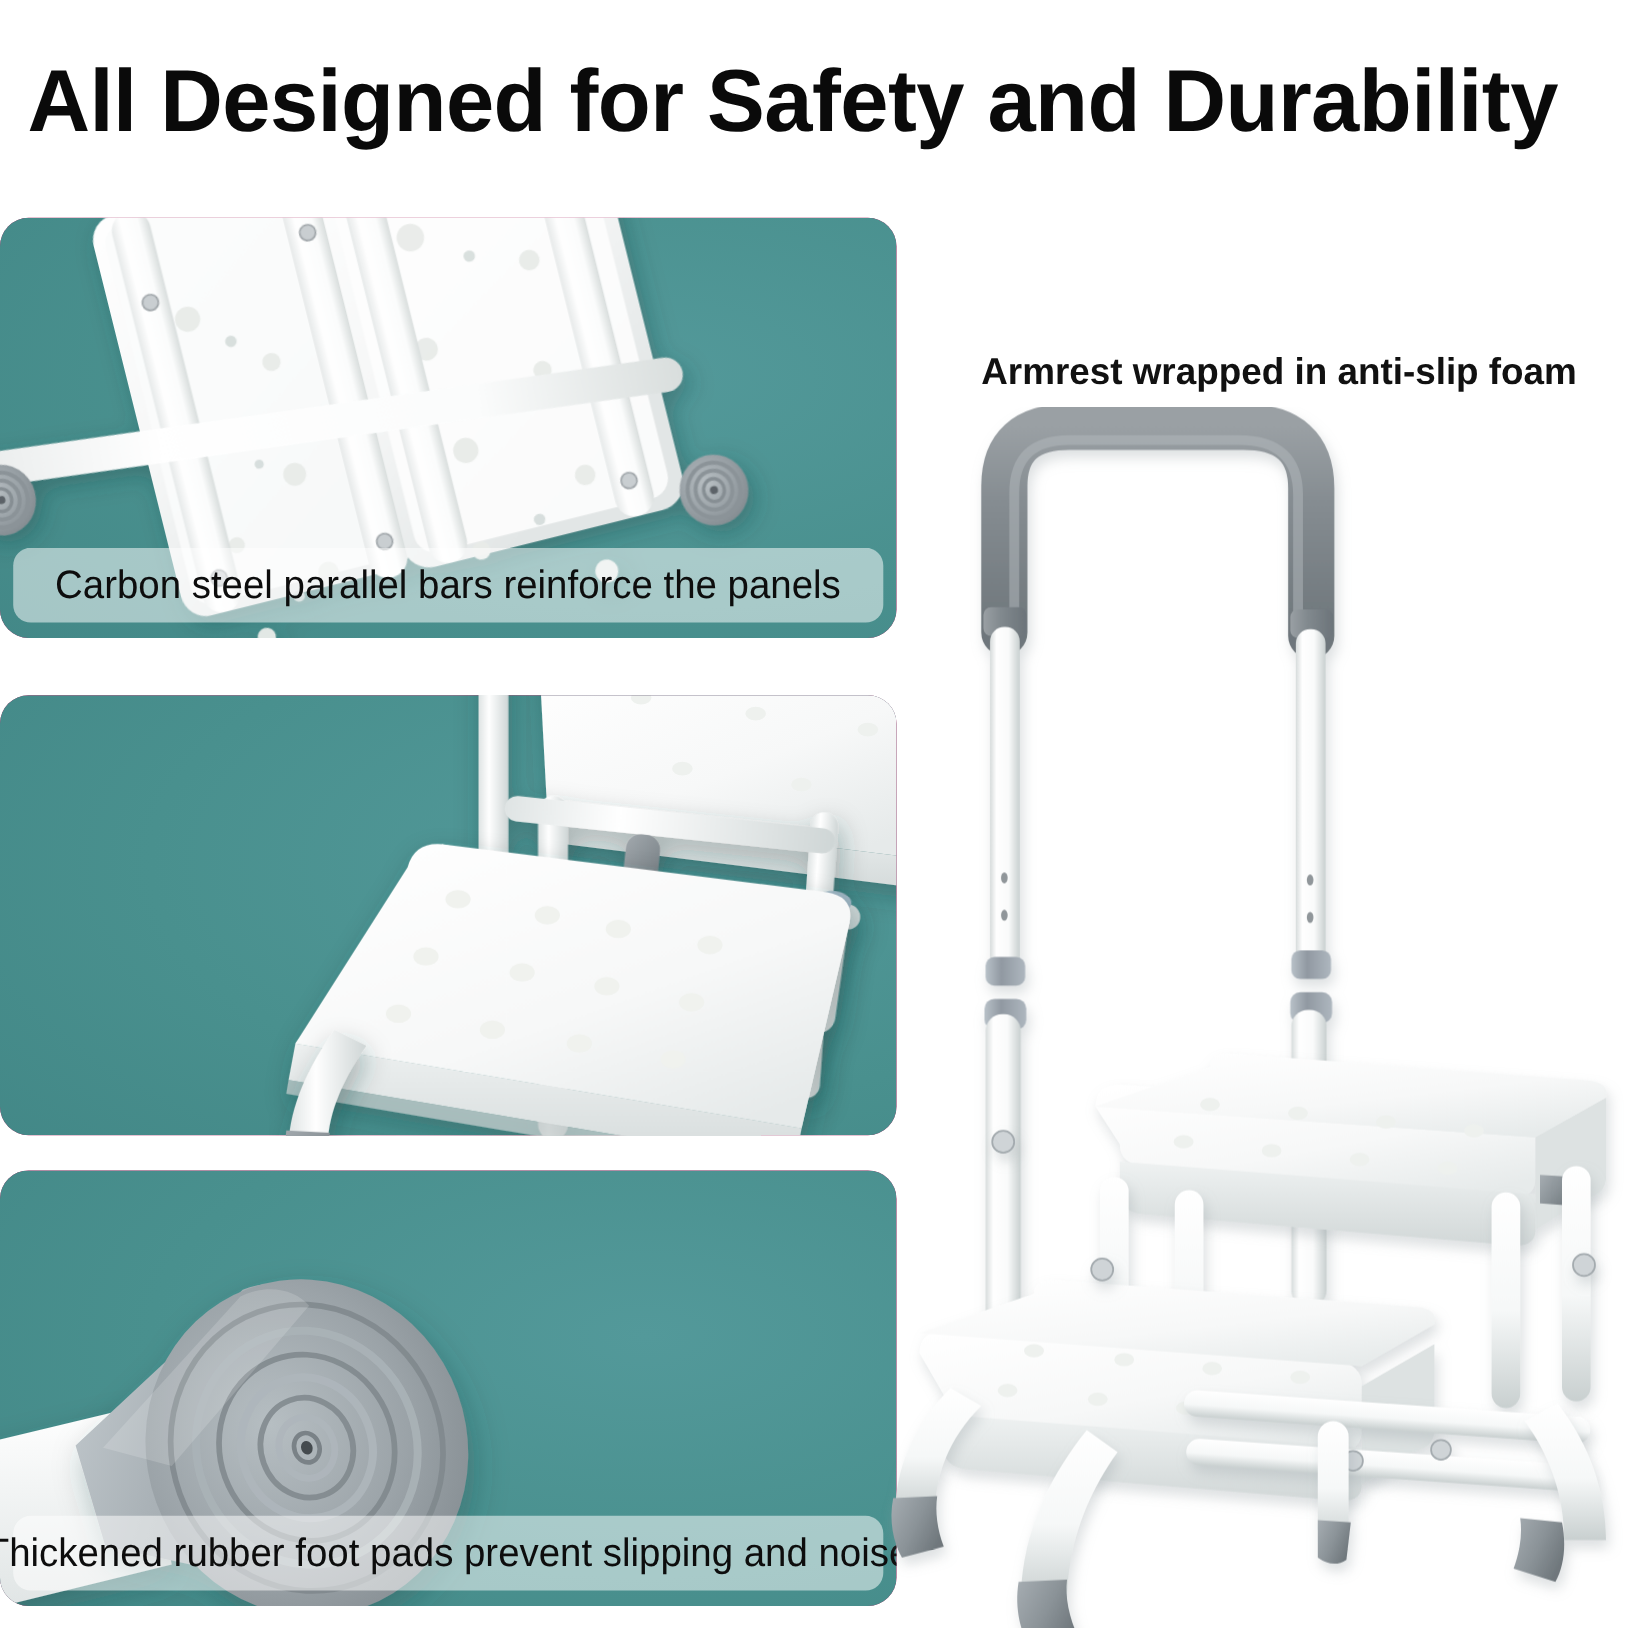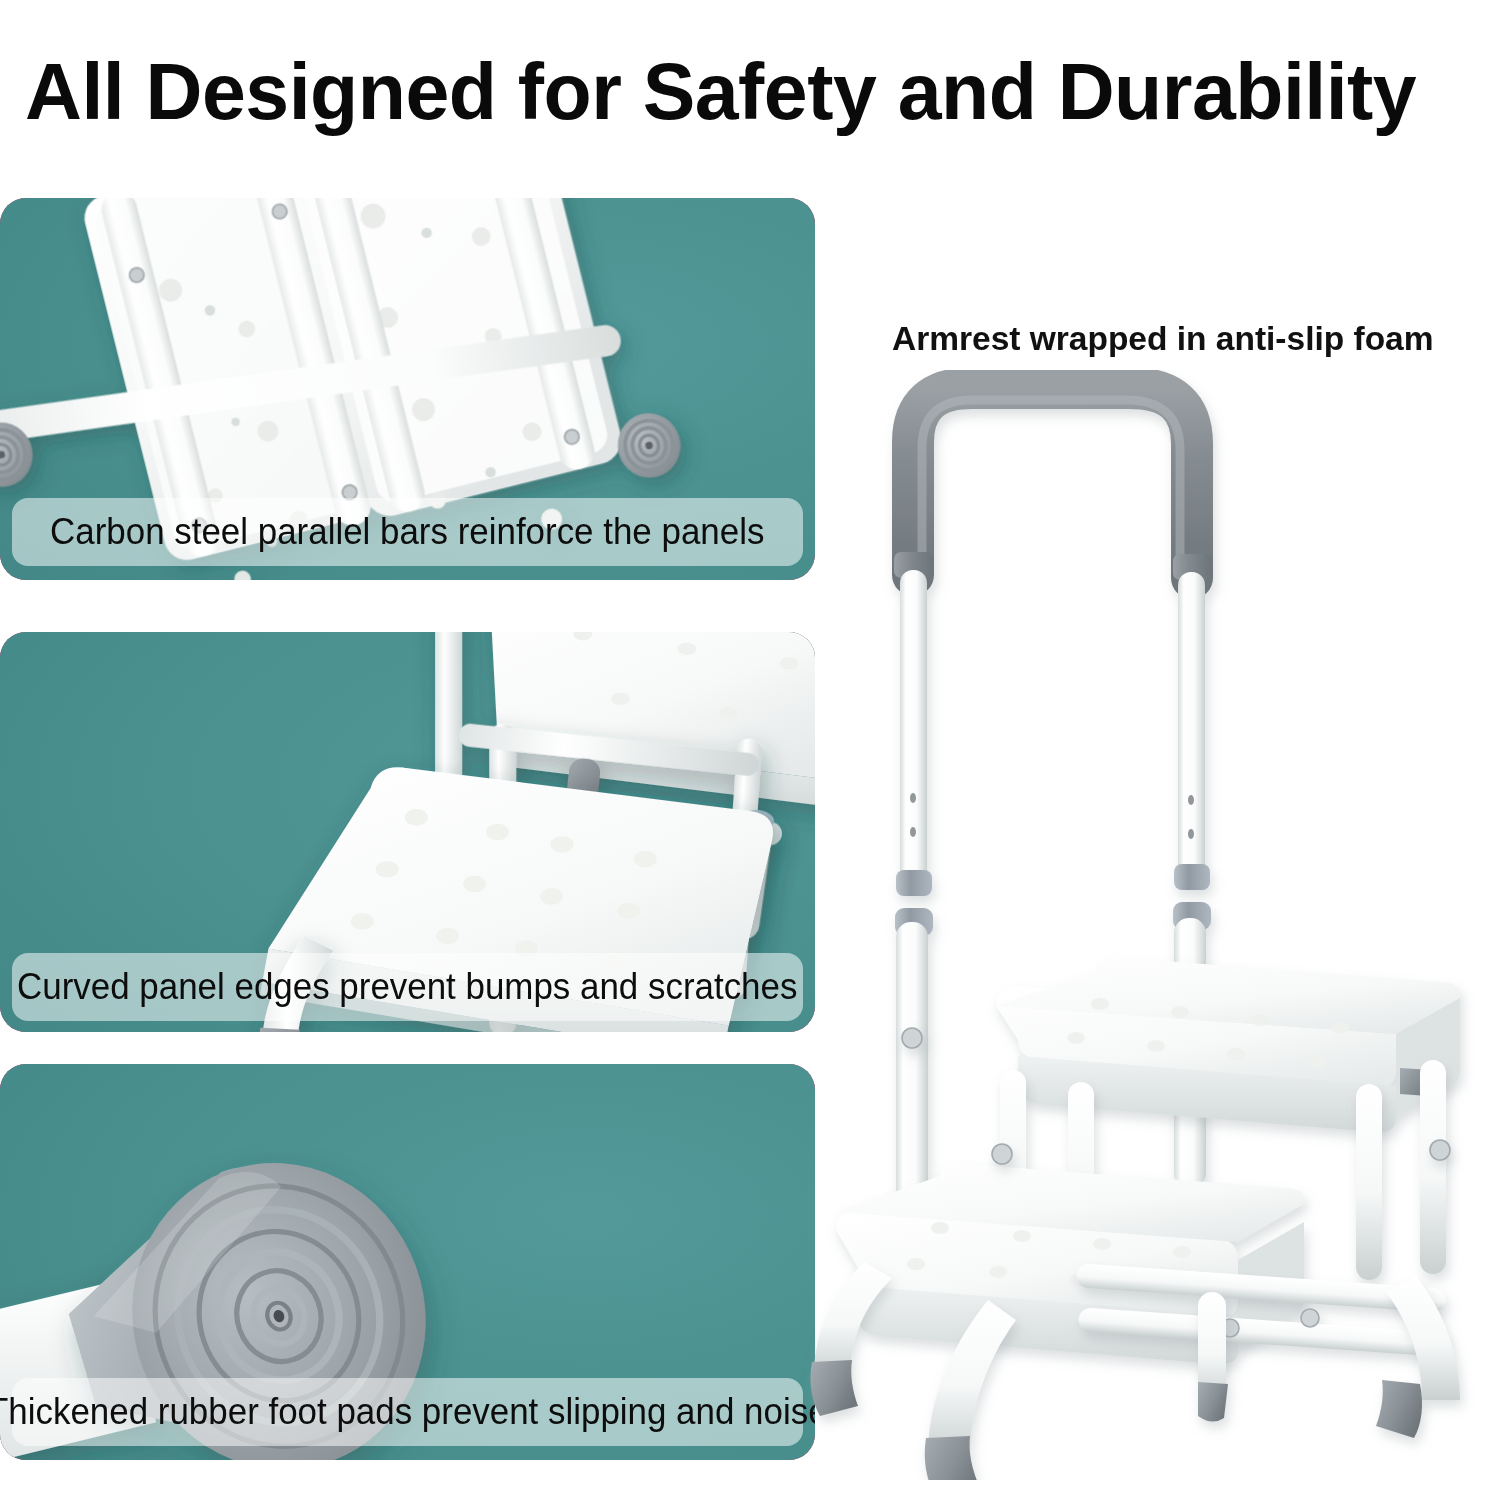--- a/index.html
+++ b/index.html
@@ -292,23 +292,20 @@
         </g>
       </g>
 
       <g filter="url(#p2sh)">
         <path d="M 292 300 C 264 340 252 374 252 404 L 286 404 C 286 378 296 348 320 314 Z" fill="url(#p2tube)"></path>
         <path d="M 250 388 C 248 404 250 420 256 432 L 292 424 C 288 412 286 400 288 390 Z" fill="url(#p2cap)"></path>
       </g>
     </svg>
   </div>
 
-  <div class="caption-band">
-    <span class="caption-text">Curved panel edges prevent bumps and scratches</span>
-  </div>
 </div>
 
 <div class="panel" id="panel-3">
   <div class="panel-bg"></div>
 
   <div class="panel-photo">
     <svg viewBox="0 0 783 396" preserveAspectRatio="xMidYMid slice">
       <defs>
         <linearGradient id="p3body" x1="0" y1="0" x2="1" y2="0.3">
           <stop offset="0%" stop-color="#c4cbcf"></stop>

